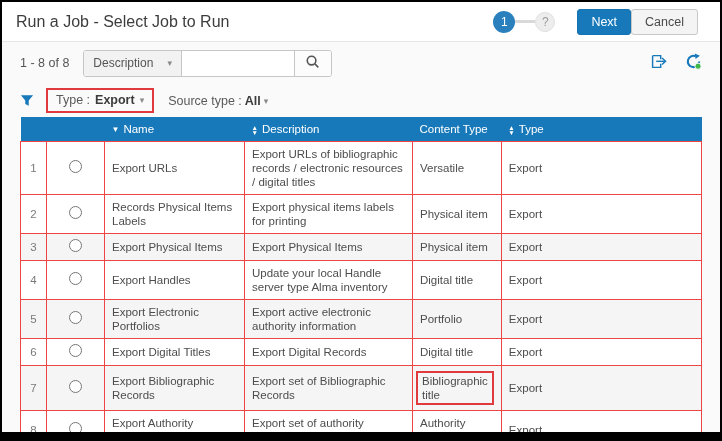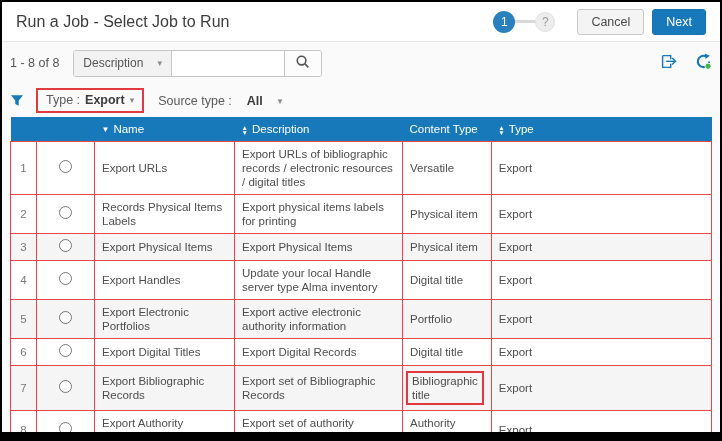--- a/index.html
+++ b/index.html
@@ -18,41 +18,41 @@
     color:#fff; font-size:12px; display:flex; align-items:center; justify-content:center; }
   .step-line{ width:20px; height:3px; background:#d9d9d9; }
   .help-circle{ width:20px; height:20px; border-radius:50%; background:#ededed;
     border:1px solid #e0e0e0; color:#9a9a9a; font-size:12px; display:flex;
     align-items:center; justify-content:center; cursor:pointer; }
   .btn{ font-size:12.5px; padding:5px 13px; border-radius:3px; cursor:pointer;
     font-family:"Liberation Sans", sans-serif; }
   .btn-cancel{ background:#f4f4f4; border:1px solid #c8c8c8; color:#4a4a4a; margin-right:8px; }
   .btn-next{ background:#1779ba; border:1px solid #1673b3; color:#fff; }
   
-  .content{ flex:1 1 auto; padding:0 8px; display:flex; flex-direction:column; overflow:hidden; }
+  .content{ flex:1 1 auto; padding:0 18px; display:flex; flex-direction:column; overflow:hidden; }
   .toolbar{ flex:0 0 42px; display:flex; align-items:center; }
   .count{ font-size:12.5px; color:#555; margin-right:14px; }
   .search-group{ display:flex; align-items:stretch; height:27px; border:1px solid #c6c6c6;
     border-radius:3px; overflow:hidden; background:#fff; }
   .field-select{ background:#f2f2f2; border:none; border-right:1px solid #c6c6c6;
     font-size:12px; color:#555; padding:0 9px; display:flex; align-items:center; cursor:pointer; }
   .field-select .lbl{ margin-right:14px; }
   .caret{ font-size:9px; color:#8a8a8a; }
   .search-input{ border:none; outline:none; width:112px; padding:0 8px; font-size:12px; color:#333; }
   .search-btn{ background:#fcfcfc; border:none; border-left:1px solid #c6c6c6; width:37px;
     display:flex; align-items:center; justify-content:center; cursor:pointer; }
   .toolbar-icons{ margin-left:auto; display:flex; align-items:center; gap:18px; }
   .icon-btn{ background:none; border:none; padding:0; cursor:pointer; display:flex; align-items:center; }
   
   .filter-row{ flex:0 0 33px; display:flex; align-items:center; }
   .funnel-wrap{ margin-right:12px; display:flex; align-items:center; cursor:pointer; }
   .type-filter{ display:flex; align-items:center; gap:5px; border:2px solid #e0393e;
     padding:3px 8px 4px 8px; font-size:12.5px; color:#5a5a5a; cursor:pointer; background:transparent; }
   .filter-value{ font-weight:bold; color:#3c3c3c; }
-  .source-filter{ display:flex; align-items:center; gap:15px; font-size:12.5px;
+  .source-filter{ display:flex; align-items:center; gap:3px; font-size:12.5px;
     color:#5a5a5a; margin-left:14px; cursor:pointer; background:none; border:none;
     font-family:"Liberation Sans", sans-serif; }
   
   .table-wrap{ flex:1 1 auto; overflow:hidden; }
   table{ width:100%; border-collapse:collapse; background:#fff; font-size:11.5px; color:#4d4d4d; }
   thead th{ background:#1779ba; color:#fff; font-weight:normal; text-align:left;
     padding:6px 7px; font-size:11.5px; white-space:nowrap; }
   tbody td{ border:1px solid #ef4444; padding:5px 7px; vertical-align:middle; line-height:14px; }
   tr.alt td{ background:#f5f5f5; }
   .col-num{ width:26px; } .col-radio{ width:58px; } .col-name{ width:140px; }
@@ -73,22 +73,22 @@
 <div class="window">
 
   <div class="titlebar">
     <h1 class="page-title">Run a Job - Select Job to Run</h1>
     <div class="titlebar-right">
       <div class="steps">
         <div class="step-circle">1</div>
         <div class="step-line"></div>
         <div class="help-circle">?</div>
       </div>
+      <button class="btn btn-next">Next</button>
       <button class="btn btn-cancel">Cancel</button>
-      <button class="btn btn-next">Next</button>
     </div>
   </div>
 
   <div class="content">
 
     <div class="toolbar">
       <span class="count">1 - 8 of 8</span>
       <div class="search-group">
         <button class="field-select">
           <span class="lbl">Description</span>

